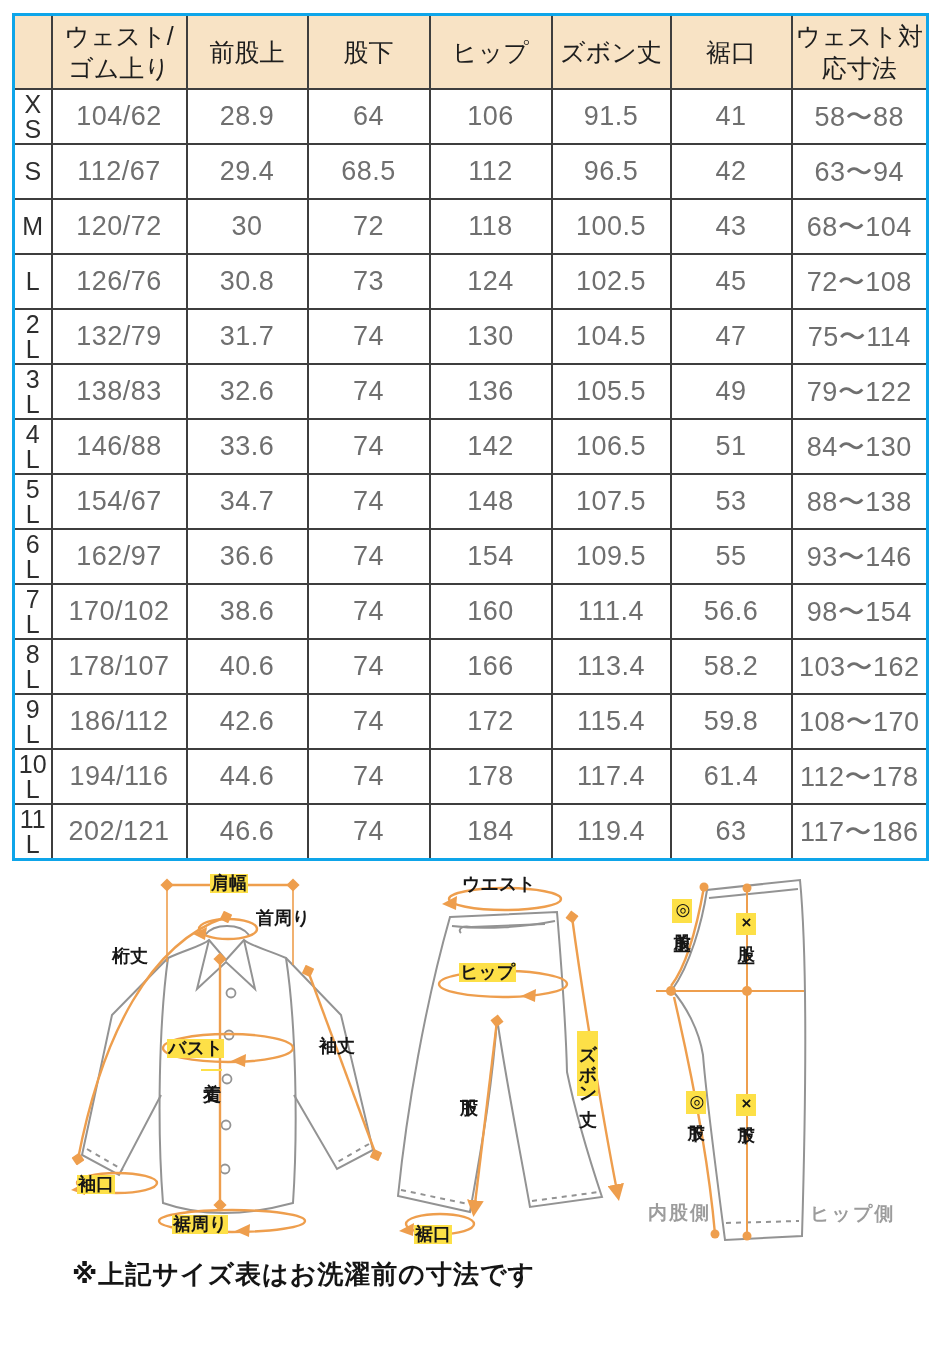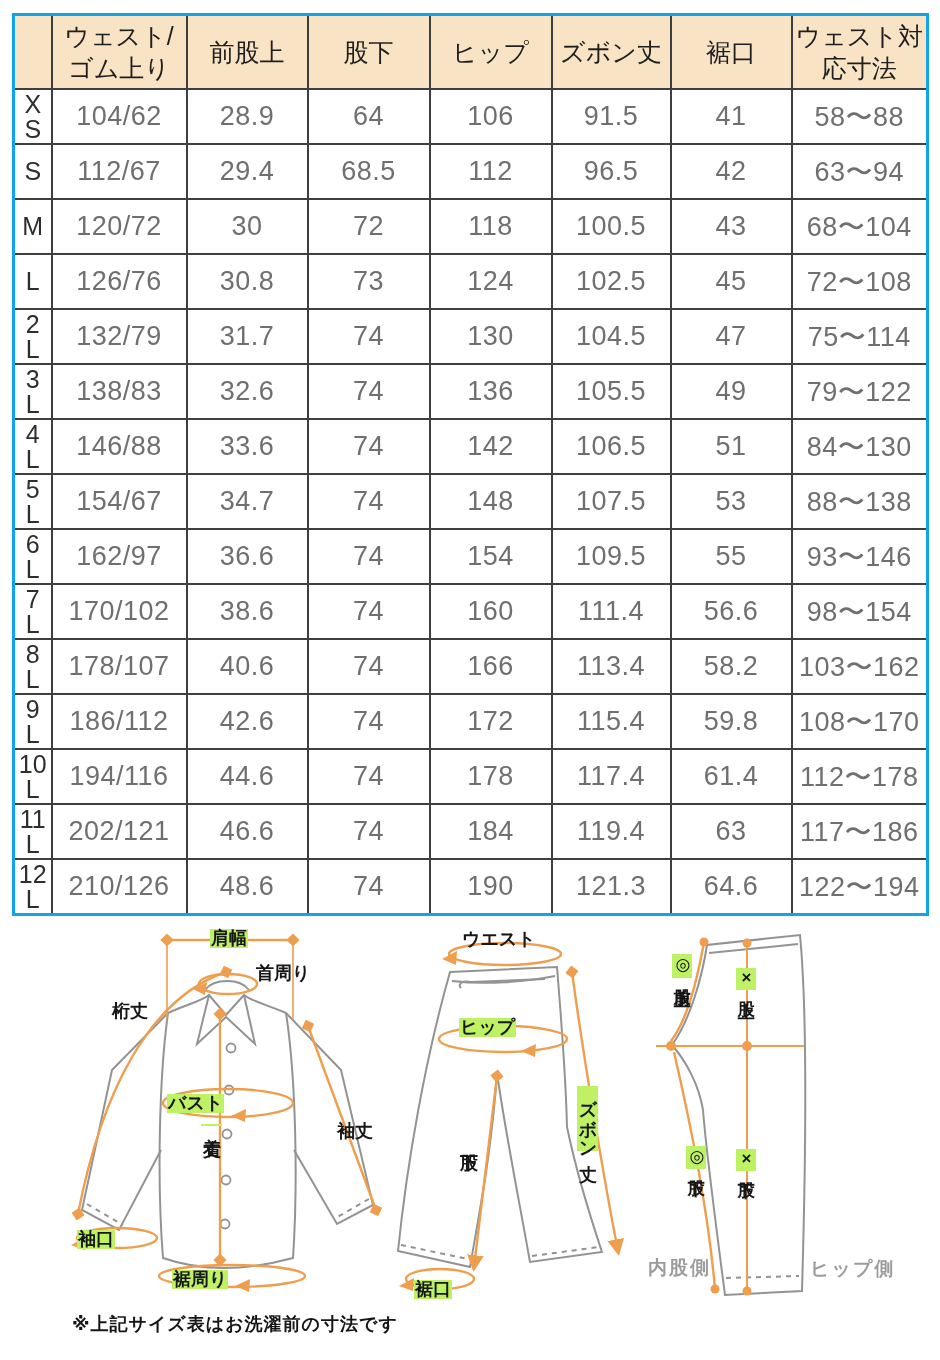--- a/index.html
+++ b/index.html
@@ -13,26 +13,26 @@
     height:72px; line-height:1.28; padding:0 3px; }
   table.size-table td { font-size:27px; color:#6f6f6f; height:53px; letter-spacing:0.5px; }
   table.size-table td.size-cell { font-size:25px; color:#2e2e2e; line-height:0.98; white-space:pre-line;
     letter-spacing:0; font-weight:500; }
 
   
   .diagrams { position:relative; width:940px; height:388px; margin-top:2px; }
   .diagrams svg { position:absolute; left:0; top:0; }
   .lbl { position:absolute; font-size:18px; font-weight:bold; color:#161616; line-height:1.05;
     white-space:nowrap; letter-spacing:0px; }
-  .lbl.bg { background:#bef264; padding:0 1px; }
+  .lbl.bg { background:#fde047; padding:0 1px; }
   .lbl.v { writing-mode:vertical-rl; text-orientation:upright; letter-spacing:1px; }
   .lbl.small { font-size:17px; }
   .lbl.gray { color:#9c9c9c; font-size:19px; letter-spacing:2px; }
 
-  .note { margin:6px 0 0 72px; font-size:18px; font-weight:bold; color:#151515; letter-spacing:1px; }
+  .note { margin:6px 0 0 72px; font-size:26px; font-weight:bold; color:#151515; letter-spacing:1px; }
 </style>
 </head>
 <body>
 
 <table class="size-table">
   <colgroup>
     <col style="width:38px">
       <col style="width:135px">
       <col style="width:121px">
       <col style="width:122px">
@@ -198,31 +198,20 @@
         <td class="size-cell">11
 L</td>
         <td>202/121</td>
         <td>46.6</td>
         <td>74</td>
         <td>184</td>
         <td>119.4</td>
         <td>63</td>
         <td>117〜186</td>
       </tr>
-      <tr>
-        <td class="size-cell">12
-L</td>
-        <td>210/126</td>
-        <td>48.6</td>
-        <td>74</td>
-        <td>190</td>
-        <td>121.3</td>
-        <td>64.6</td>
-        <td>122〜194</td>
-      </tr>
     </tbody>
 </table>
 
 <div class="diagrams">
   <svg width="940" height="388" viewBox="0 0 940 388">
     <defs>
       <marker id="dia" viewBox="0 0 10 10" refX="5" refY="5" markerWidth="5.5" markerHeight="5.5" orient="auto">
         <path d="M5,0 L10,5 L5,10 L0,5 Z" fill="#ee9e4d"></path>
       </marker>
       <marker id="arr" viewBox="0 0 10 10" refX="7" refY="5" markerWidth="7" markerHeight="7" orient="auto">
@@ -299,21 +288,21 @@
         <circle cx="715" cy="371" r="4.5"></circle>
           <circle cx="747" cy="373" r="4.5"></circle>
       </g>
     </g>
   </svg>
 
   <div class="lbl bg" style="left:210px; top:11px;">肩幅</div>
   <div class="lbl" style="left:256px; top:46px;">首周り</div>
   <div class="lbl" style="left:112px; top:84px;text-align:right;">桁丈</div>
   <div class="lbl bg" style="left:167px; top:176px;">バスト</div>
-  <div class="lbl" style="left:337px; top:174px;margin-top:30px;">袖丈</div>
+  <div class="lbl" style="left:319px; top:174px;">袖丈</div>
   <div class="lbl v bg" style="left:201px; top:206px;">着丈</div>
   <div class="lbl bg" style="left:77px; top:312px;">袖口</div>
   <div class="lbl bg" style="left:172px; top:352px;">裾周り</div>
 
   <div class="lbl" style="left:462px; top:12px;">ウエスト</div>
   <div class="lbl bg" style="left:459px; top:100px;">ヒップ</div>
   <div class="lbl v bg" style="left:577px; top:168px;">ズボン丈</div>
   <div class="lbl v" style="left:459px; top:222px;">股下</div>
   <div class="lbl bg" style="left:414px; top:362px;">裾口</div>
 

